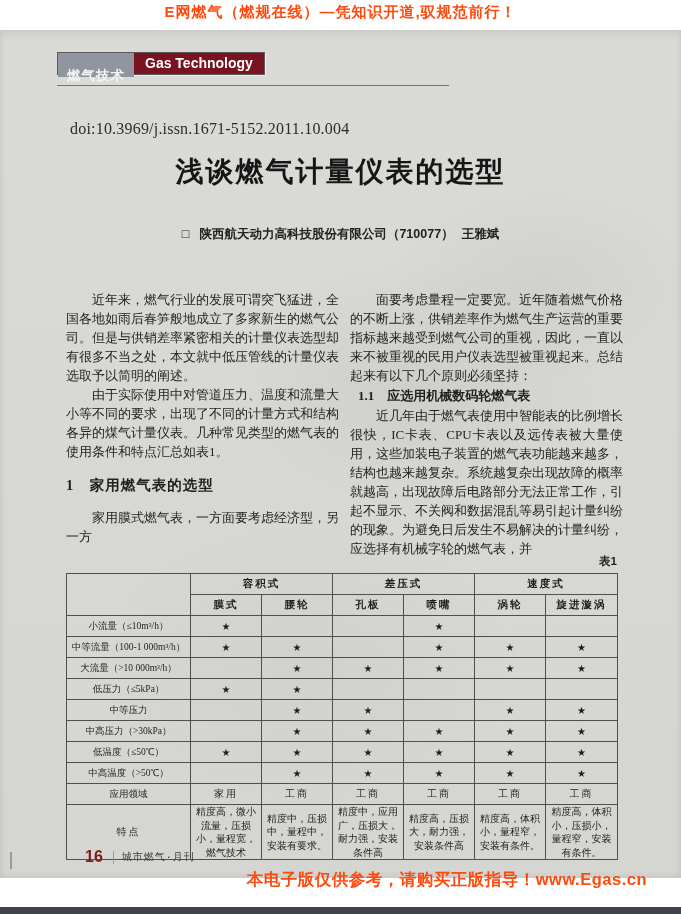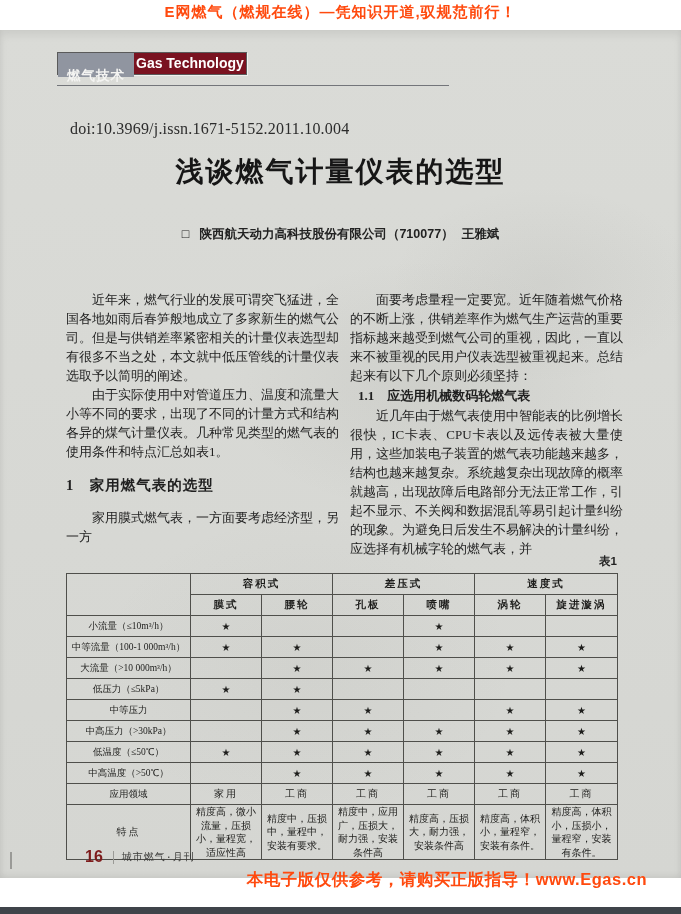--- a/index.html
+++ b/index.html
@@ -30,21 +30,21 @@
   .artifact{position:absolute;background:#6a6a66;opacity:.55;}
   
   .header-row{position:absolute;top:22px;left:57px;width:565px;height:22px;}
   .badge{
     display:inline-flex;border:1px solid #5a5a5a;
     box-shadow:1px 1px 0 rgba(255,255,255,.6), inset 0 0 0 1px rgba(255,255,255,.25);
     font-family:"Liberation Sans", sans-serif;font-weight:bold;
     height:21px;line-height:21px;vertical-align:top;
   }
   .badge-zh{background:#9095a0;color:#f4f4f2;padding:12px 9px;font-size:13.5px;letter-spacing:1px;}
-  .badge-en{background:#7a1220;color:#ffffff;padding:0 2px;font-size:14px;letter-spacing:0;}
+  .badge-en{background:#7a1220;color:#ffffff;padding:0 11px;font-size:14px;letter-spacing:0;}
   .header-line{
     display:inline-block;vertical-align:top;margin-top:10px;
     width:392px;height:0;border-top:1px solid #73757a;
   }
   .doi{position:absolute;top:90px;left:70px;font-size:16px;color:#2c2c2c;letter-spacing:.2px;}
   .title{
     position:absolute;top:123px;left:0;width:100%;margin:0;
     text-align:center;font-size:28px;font-weight:bold;color:#161616;
     letter-spacing:2px;
   }
@@ -238,21 +238,21 @@
           <td class="rlabel">应用领域</td>
           <td class="tcell">家用</td>
           <td class="tcell">工商</td>
           <td class="tcell">工商</td>
           <td class="tcell">工商</td>
           <td class="tcell">工商</td>
           <td class="tcell">工商</td>
         </tr>
         <tr>
           <td class="rlabel tcell">特点</td>
-          <td class="fcell">精度高，微小流量，压损小，量程宽，适应性高</td>
+          <td class="fcell">精度高，微小流量，压损小，量程宽，燃气技术</td>
           <td class="fcell">精度中，压损中，量程中，安装有要求。</td>
           <td class="fcell">精度中，应用广，压损大，耐力强，安装条件高</td>
           <td class="fcell">精度高，压损大，耐力强，安装条件高</td>
           <td class="fcell">精度高，体积小，量程窄，安装有条件。</td>
           <td class="fcell">精度高，体积小，压损小，量程窄，安装有条件。</td>
         </tr>
       </tbody>
   </table>
 
   <div class="footer">

